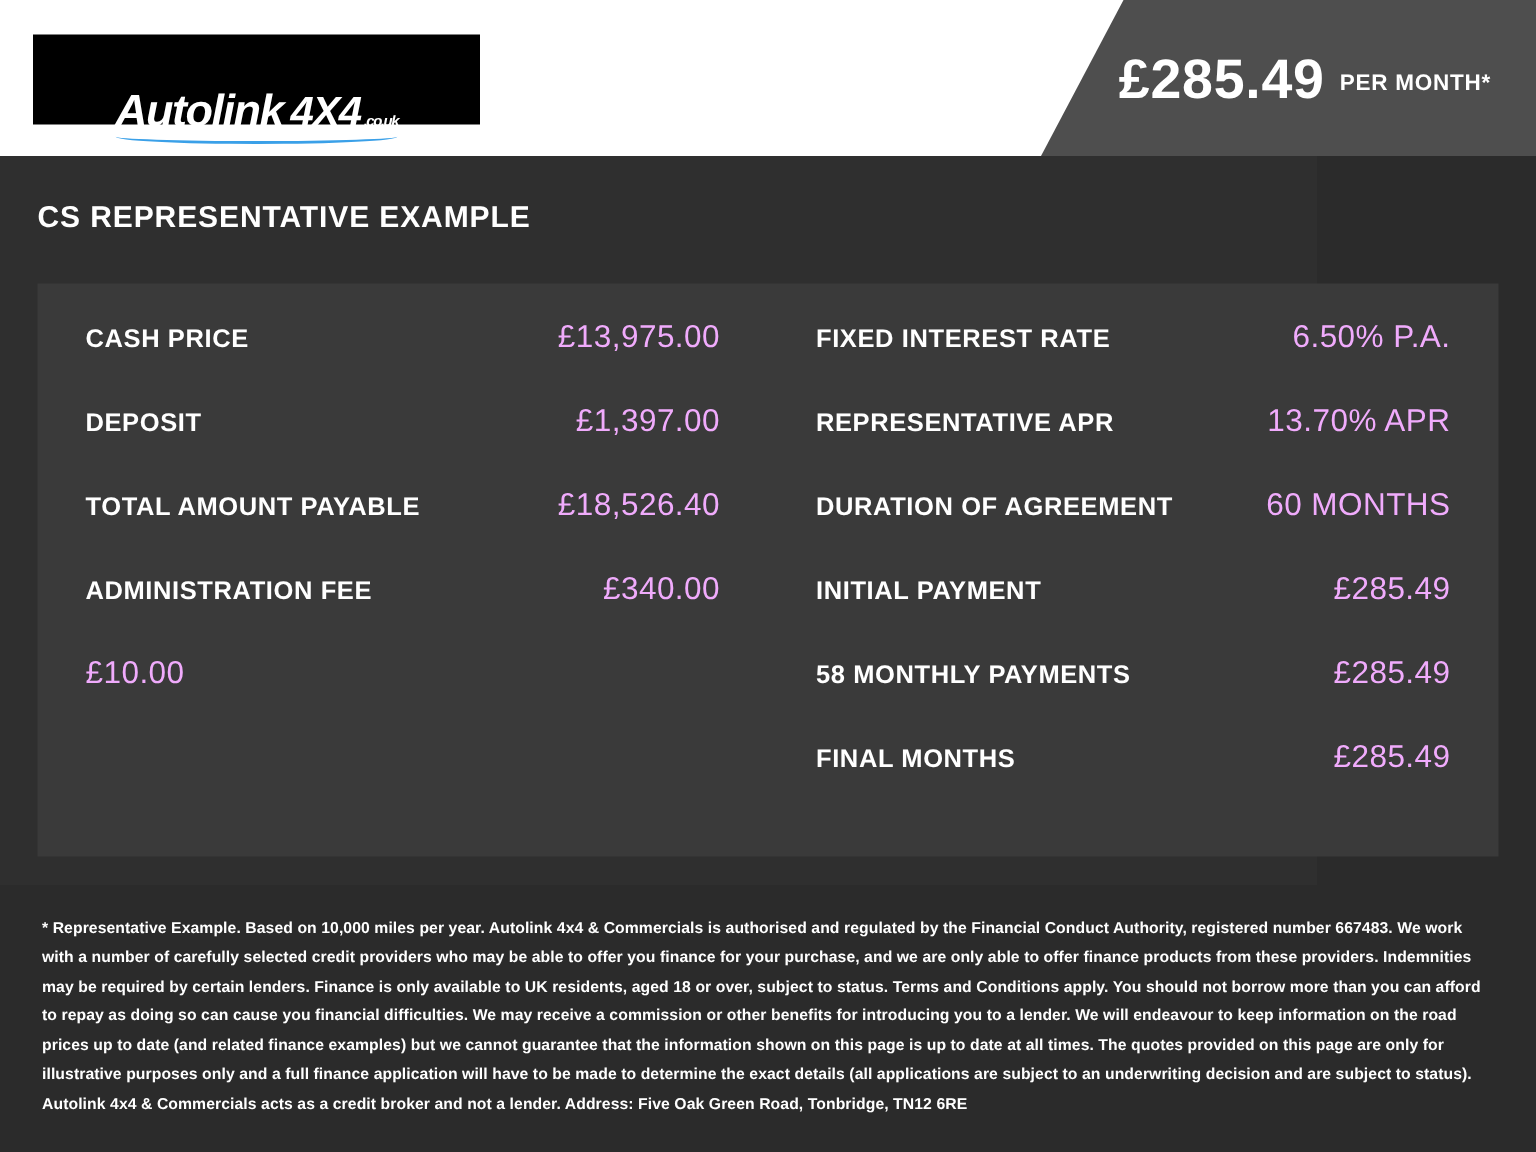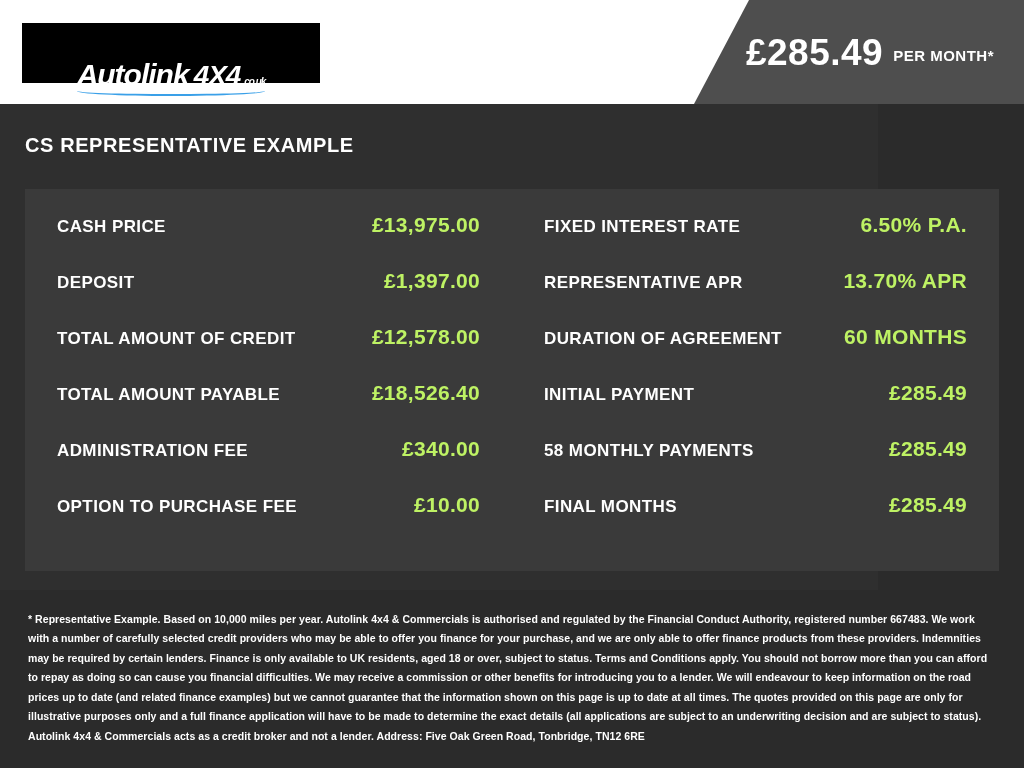--- a/index.html
+++ b/index.html
@@ -142,23 +142,23 @@
     justify-content: space-between;
     height: 56px;
   }
   .row-label {
     color: #ffffff;
     font-size: 17px;
     font-weight: bold;
     letter-spacing: 0.4px;
   }
   .row-value {
-    color: #bef264;
+    color: #f0abfc;
     font-size: 21px;
-    font-weight: bold;
+    font-weight: normal;
     letter-spacing: 0.3px;
     white-space: nowrap;
   }
 
   
   .footer {
     position: relative;
     width: 1024px;
     height: 178px;
     background: #2b2b2b;
@@ -205,33 +205,28 @@
       <div class="panel">
         <div class="row">
           <span class="row-label">CASH PRICE</span>
           <span class="row-value">£13,975.00</span>
         </div>
         <div class="row">
           <span class="row-label">DEPOSIT</span>
           <span class="row-value">£1,397.00</span>
         </div>
         <div class="row">
-          <span class="row-label">TOTAL AMOUNT OF CREDIT</span>
-          <span class="row-value">£12,578.00</span>
-        </div>
-        <div class="row">
           <span class="row-label">TOTAL AMOUNT PAYABLE</span>
           <span class="row-value">£18,526.40</span>
         </div>
         <div class="row">
           <span class="row-label">ADMINISTRATION FEE</span>
           <span class="row-value">£340.00</span>
         </div>
         <div class="row">
-          <span class="row-label">OPTION TO PURCHASE FEE</span>
           <span class="row-value">£10.00</span>
         </div>
       </div>
 
       <div class="panel">
         <div class="row">
           <span class="row-label">FIXED INTEREST RATE</span>
           <span class="row-value">6.50% P.A.</span>
         </div>
         <div class="row">

